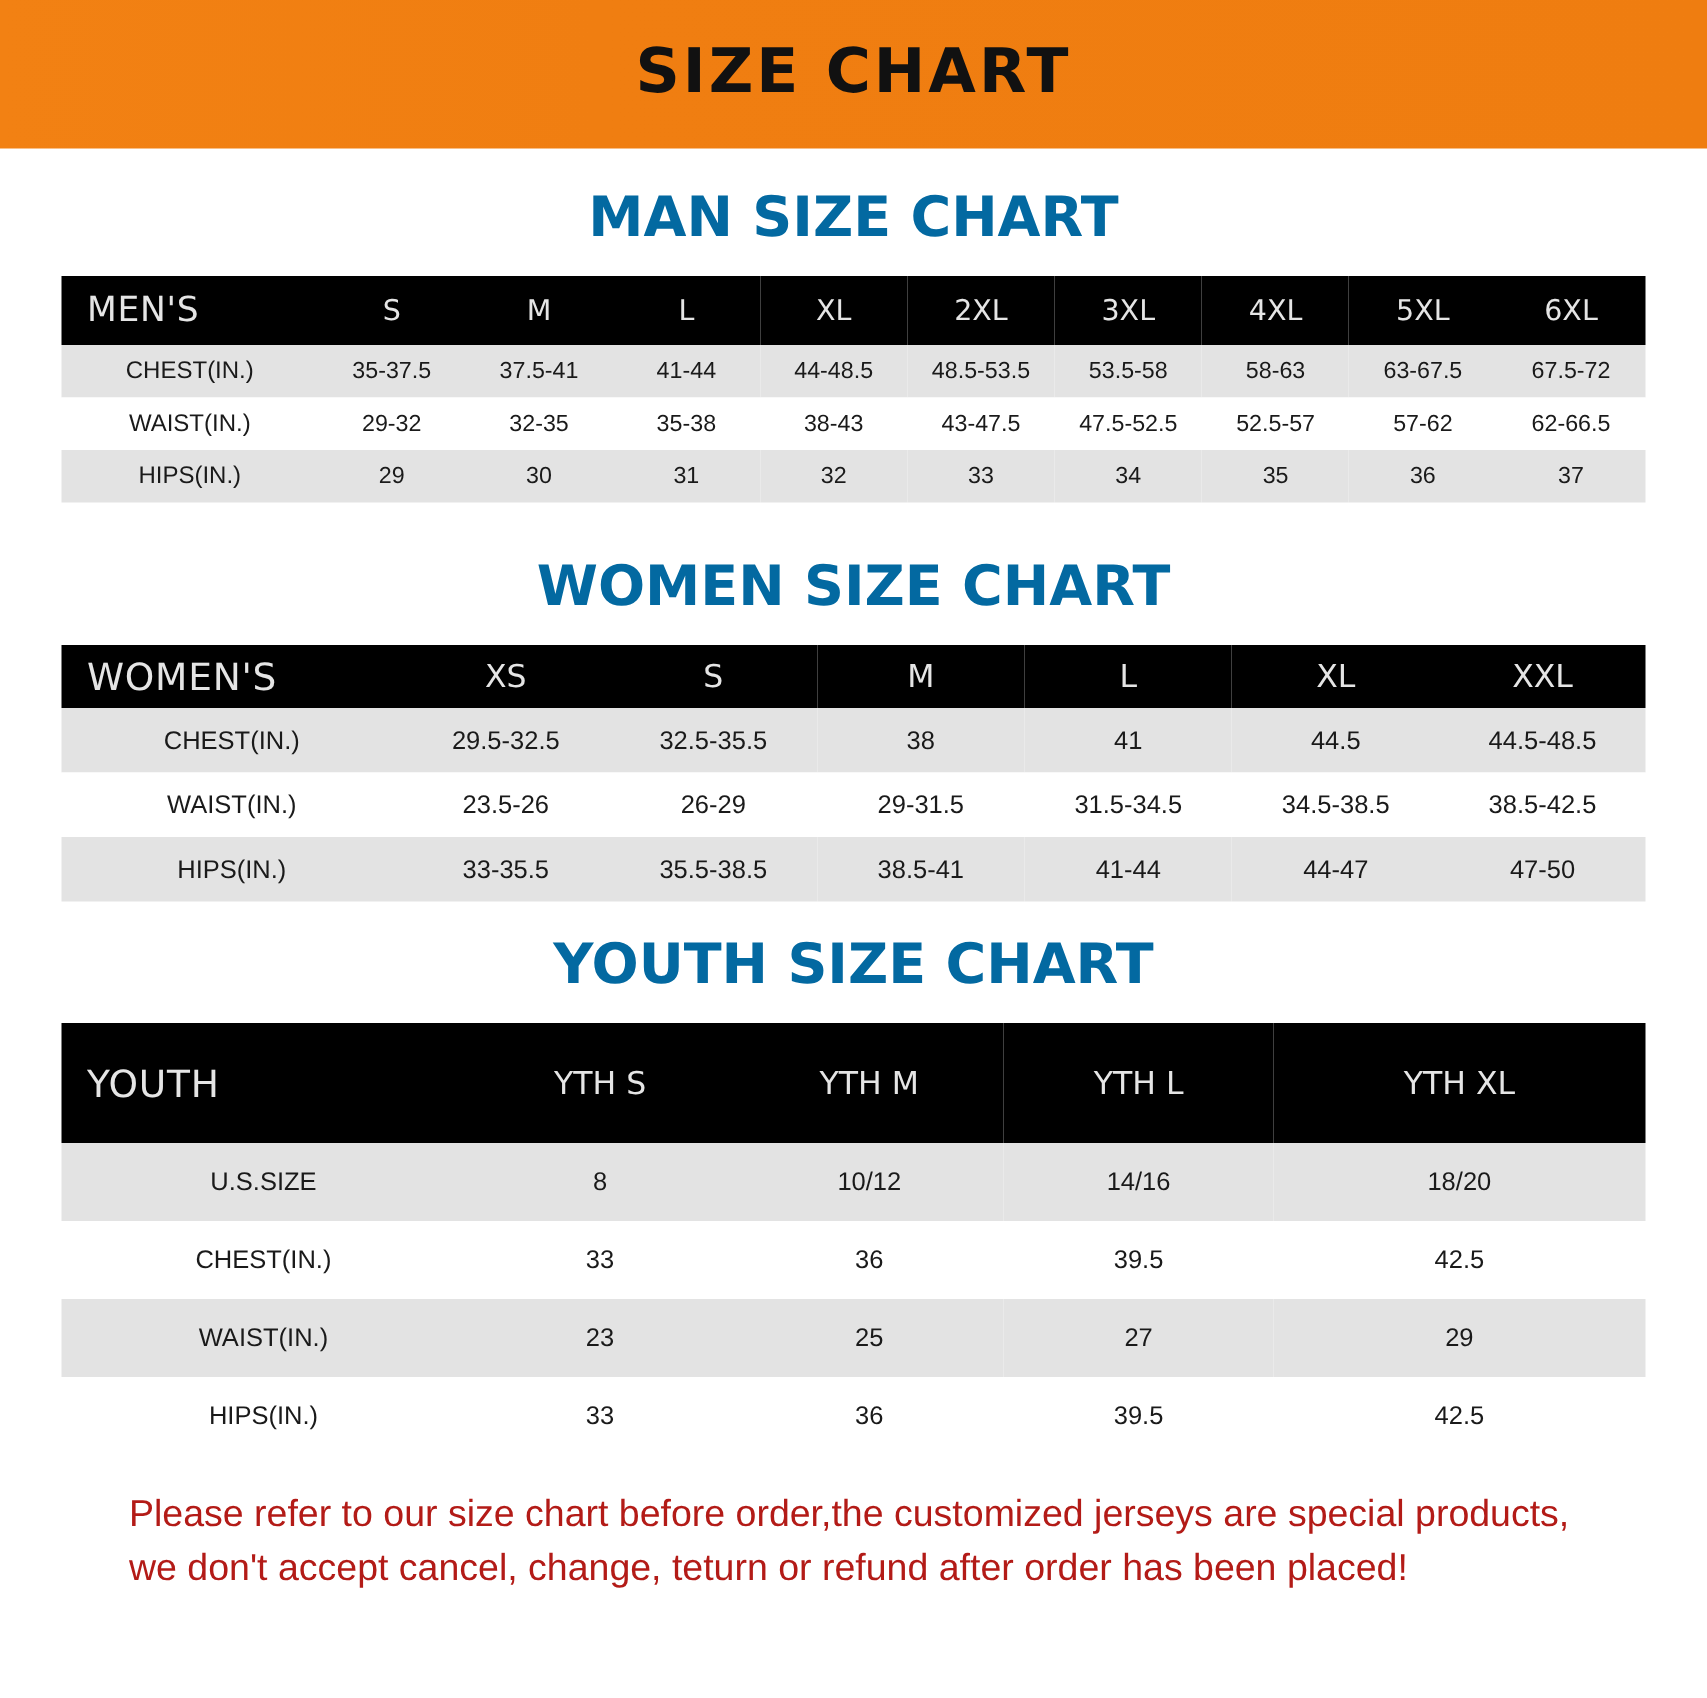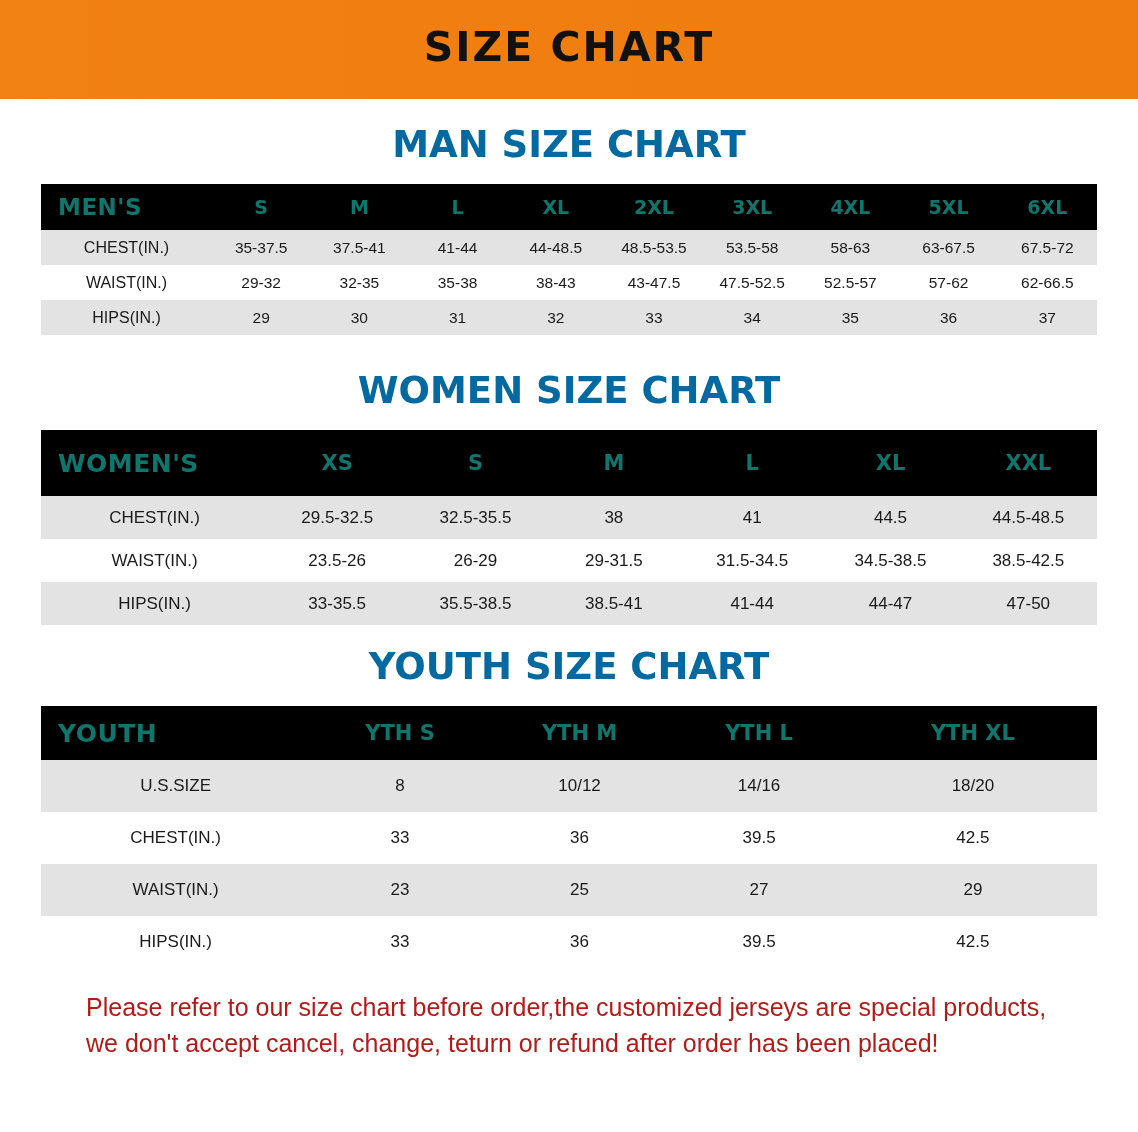--- a/index.html
+++ b/index.html
@@ -46,23 +46,23 @@
 
   
   .tbl-wrap { padding: 0 41px; }
   table {
     width: 100%;
     border-collapse: collapse;
     table-layout: fixed;
   }
   thead th {
     background: #000;
-    color: #0f766e;
+    color: #e5e5e5;
     font-family: "DejaVu Sans", sans-serif;
-    font-weight: 700;
+    font-weight: 400;
     text-align: center;
   }
   thead th.rowhead {
     text-align: left;
     padding-left: 17px;
   }
   tbody td {
     text-align: center;
     color: #1a1a1a;
     font-family: "Liberation Sans", sans-serif;
@@ -73,27 +73,27 @@
   tr.shade td { background: #e3e3e3; }
   tr.plain td { background: #ffffff; }
 
   
   #men-table thead th { font-size: 19px; height: 46px; }
   #men-table thead th.rowhead { font-size: 23px; letter-spacing: .5px; }
   #men-table tbody td { font-size: 15.5px; height: 35px; }
   #men-table tbody td.rowhead { font-size: 16px; }
 
   
-  #women-table thead th { font-size: 21px; height: 66px; }
+  #women-table thead th { font-size: 21px; height: 42px; }
   #women-table thead th.rowhead { font-size: 25px; letter-spacing: .5px; }
   #women-table tbody td { font-size: 17px; height: 43px; }
   #women-table tbody td.rowhead { font-size: 17px; }
 
   
-  #youth-table thead th { font-size: 21px; height: 54px; }
+  #youth-table thead th { font-size: 21px; height: 80px; }
   #youth-table thead th.rowhead { font-size: 25px; letter-spacing: .5px; }
   #youth-table tbody td { font-size: 17px; height: 52px; }
   #youth-table tbody td.rowhead { font-size: 17px; }
 
   
   .note {
     margin: 22px 38px 0 38px;
     color: #b31b17;
     font-family: "Liberation Sans", sans-serif;
     font-size: 25px;

